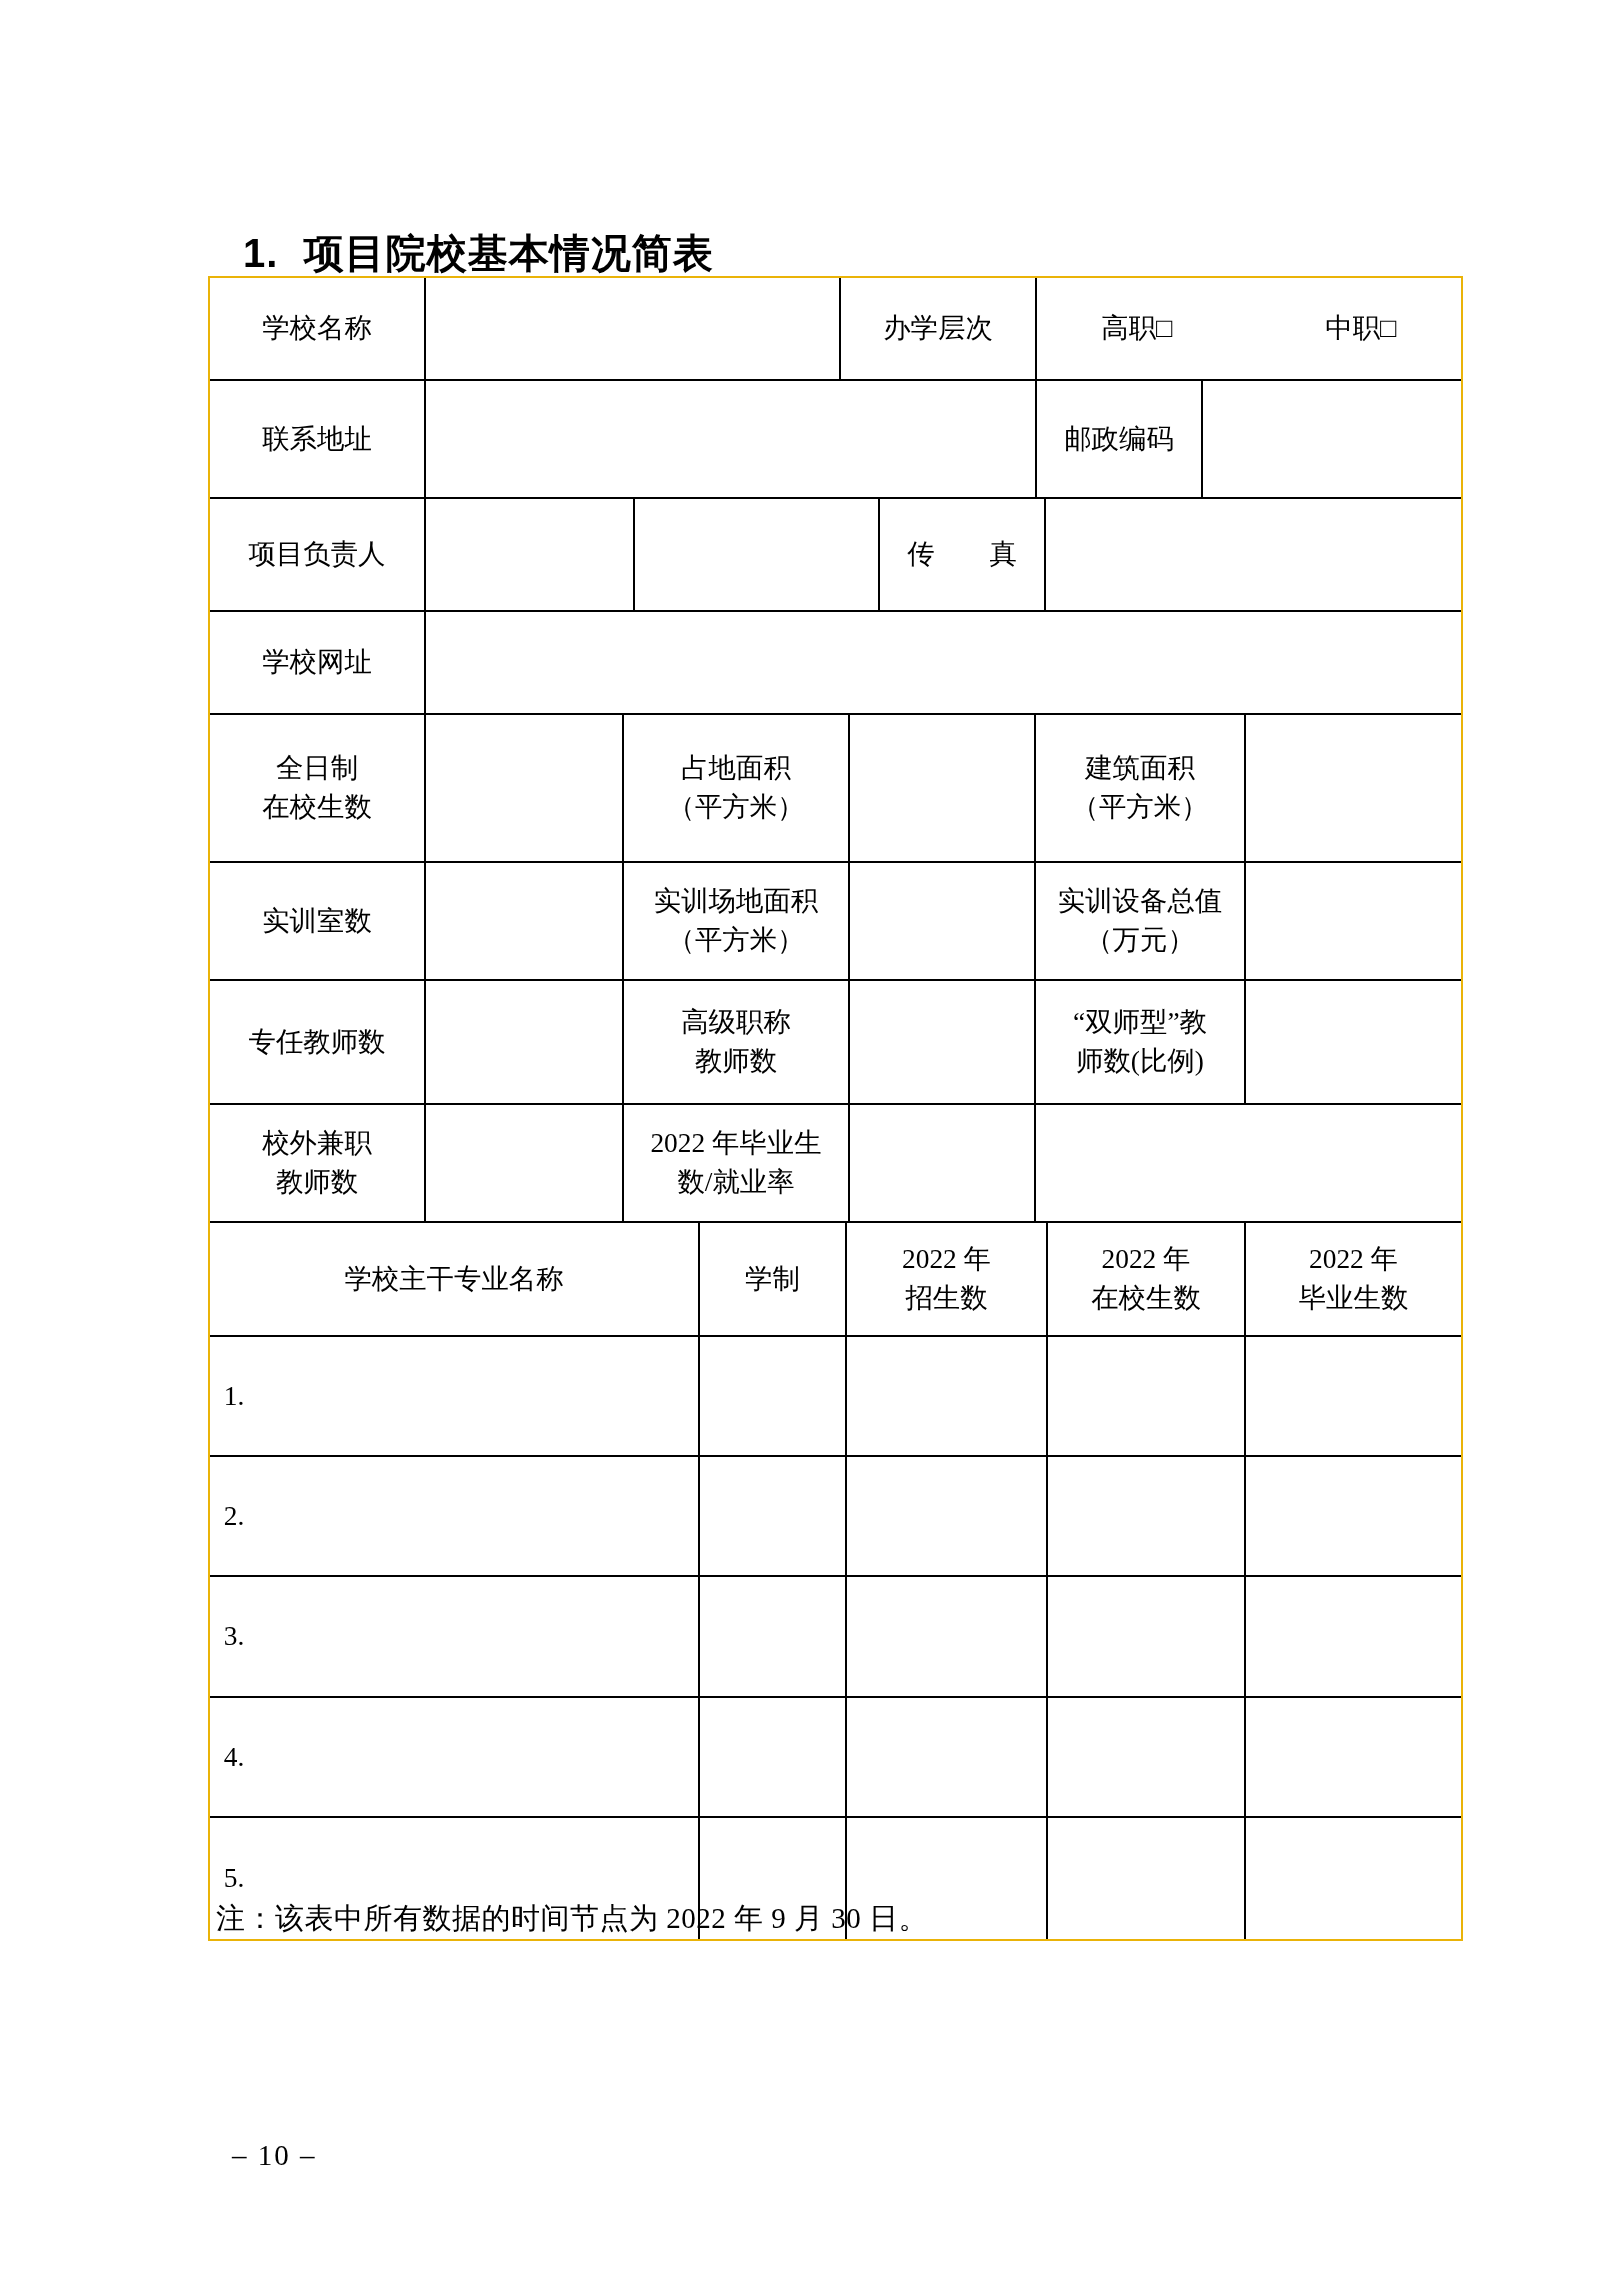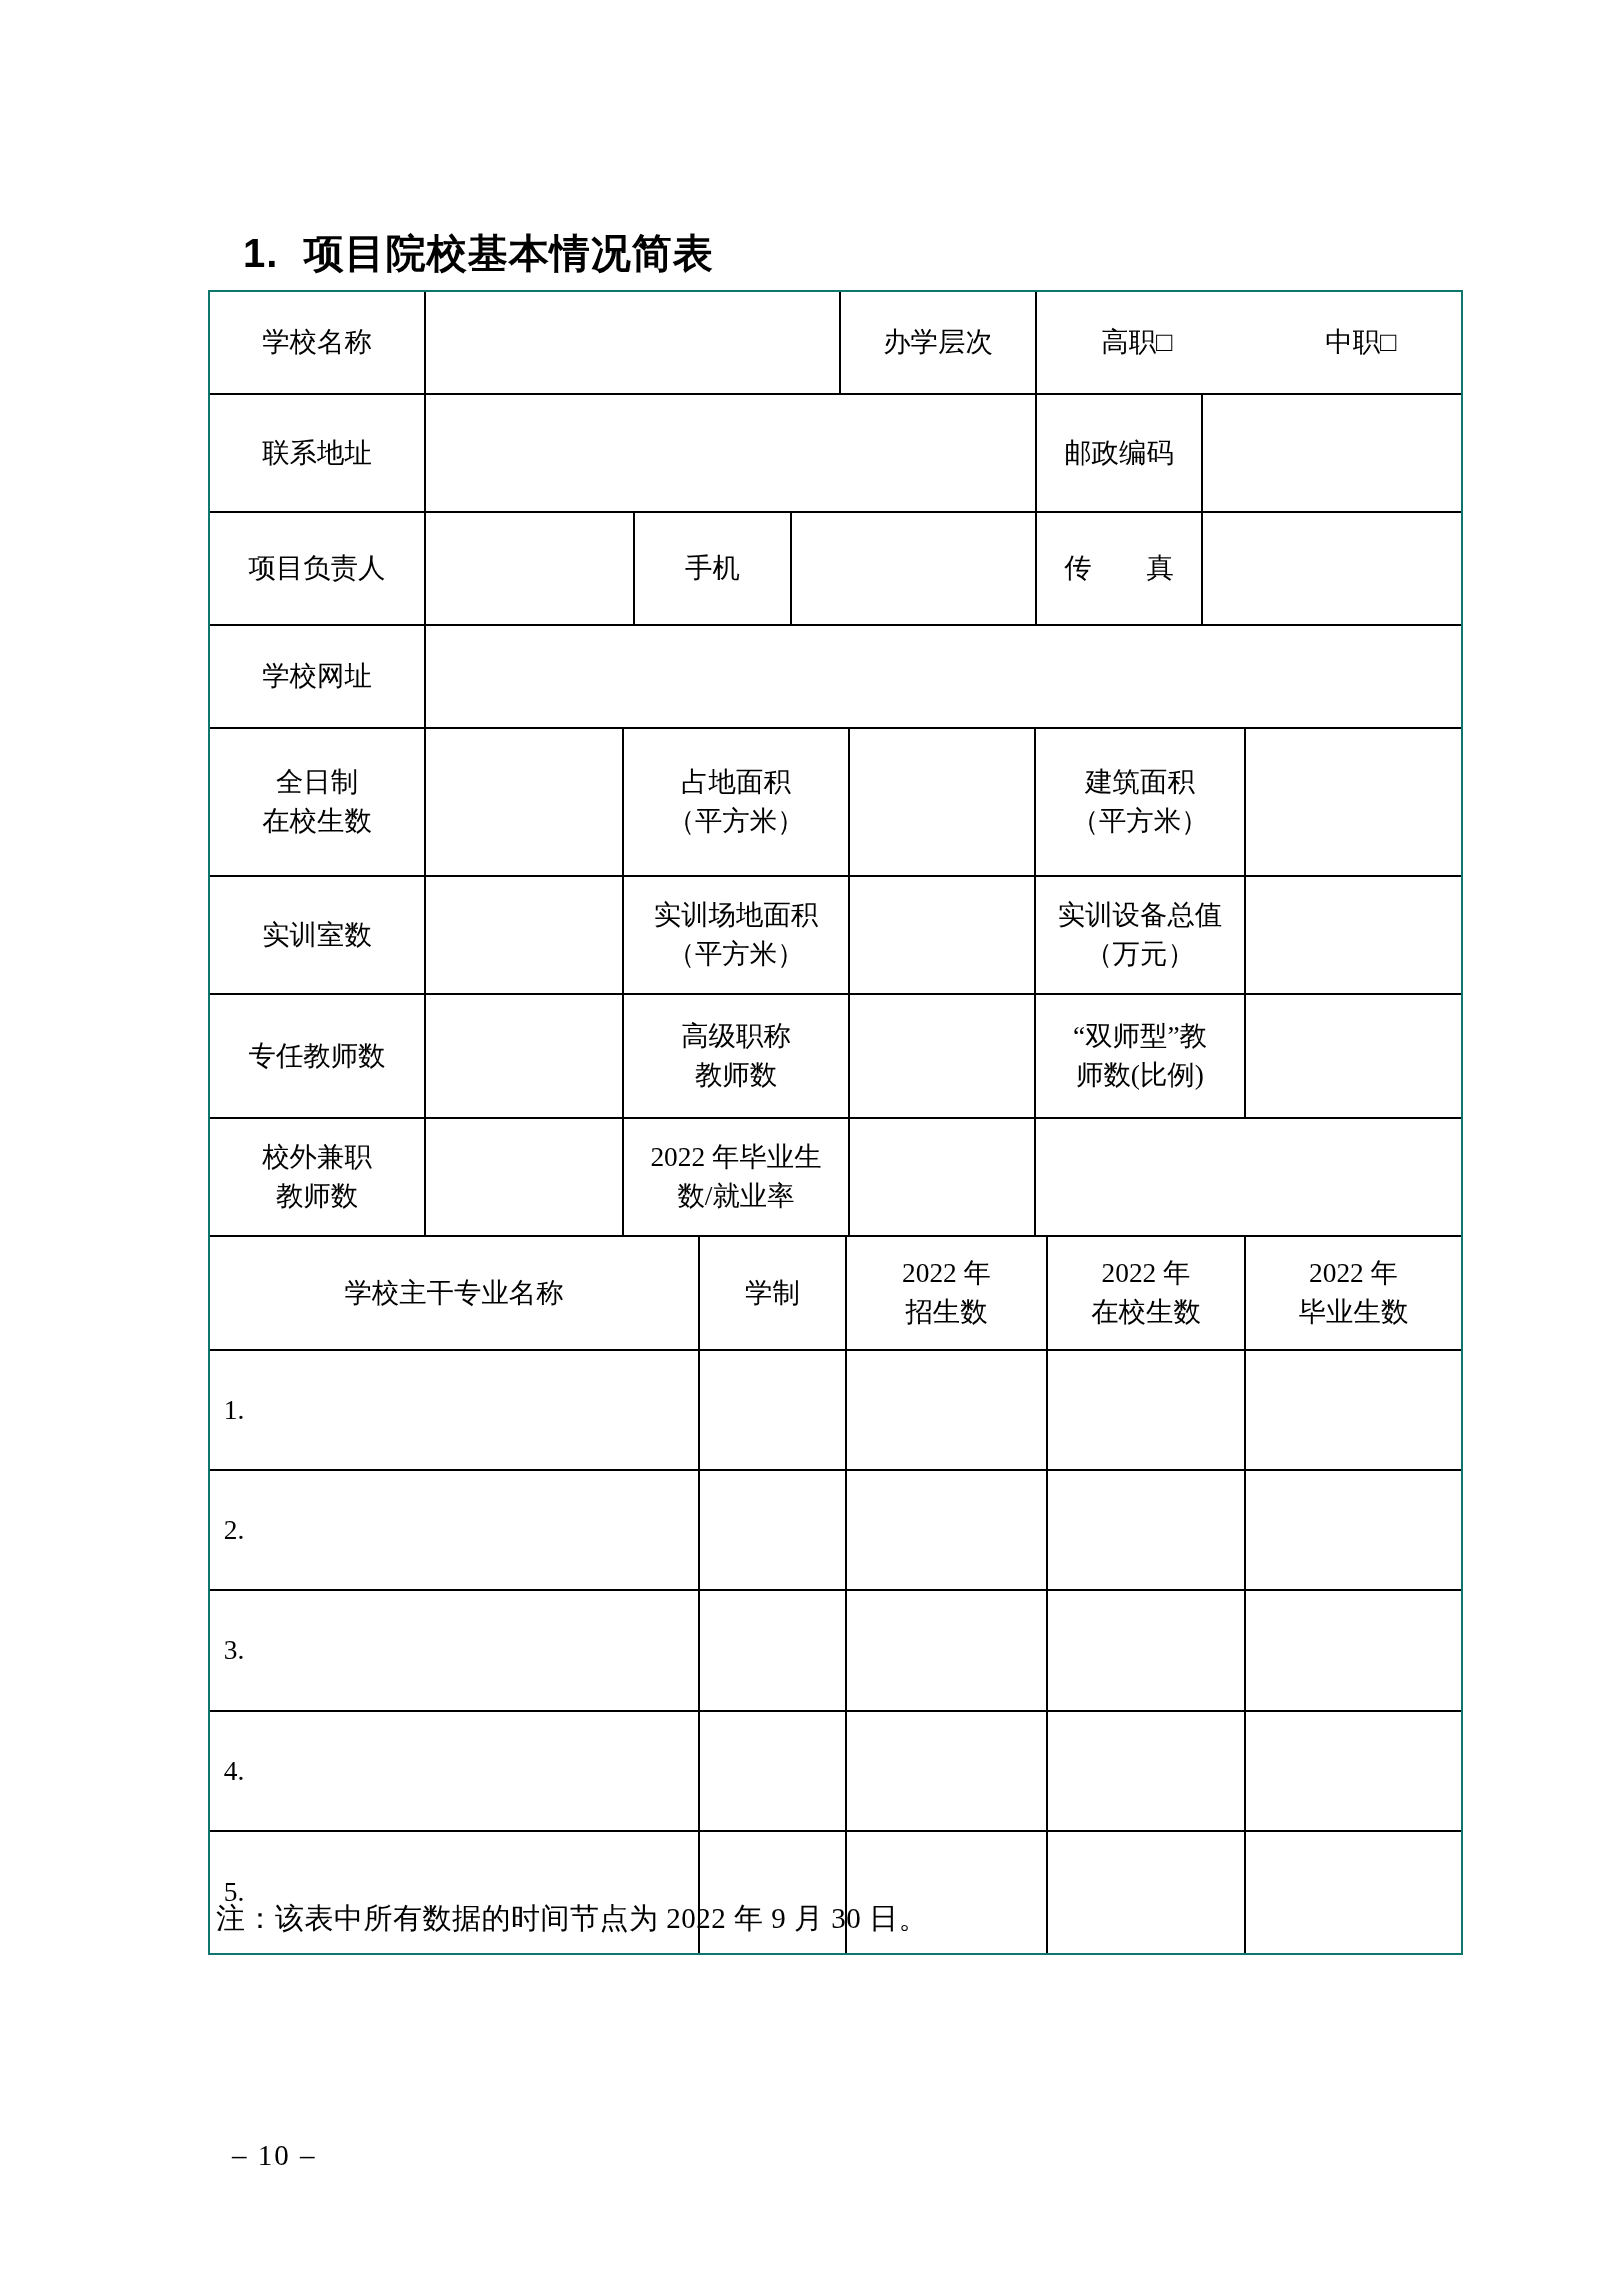--- a/index.html
+++ b/index.html
@@ -12,23 +12,23 @@
     overflow:hidden;
   }
   .doc-title {
     position:absolute; left:243px; top:231px;
     display:flex; align-items:baseline; gap:25.5px;
     font-family:"Liberation Sans", sans-serif;
     font-weight:bold; font-size:40px; line-height:1.1;
     letter-spacing:1px;
   }
   .doc-table {
-    position:absolute; left:208px; top:290px;
+    position:absolute; left:208px; top:276px;
     width:1251px;
-    border:2px solid #0f766e;
+    border:2px solid #eab308;
     box-sizing:content-box;
   }
   .trow { display:flex; border-bottom:2px solid #000; box-sizing:border-box; }
   .trow:last-child { border-bottom:none; }
   .tcell {
     flex:none; box-sizing:border-box;
     border-right:2px solid #000;
     display:flex; align-items:center; justify-content:center;
     text-align:center;
     font-size:27.4px; line-height:1.42;
@@ -84,21 +84,20 @@
     <div class="trow r2">
       <div class="tcell w220">联系地址</div>
       <div class="tcell w623"></div>
       <div class="tcell w169">邮政编码</div>
       <div class="tcell w264"></div>
     </div>
 
     <div class="trow r3">
       <div class="tcell w220">项目负责人</div>
       <div class="tcell w213"></div>
-      <div class="tcell w160">手机</div>
       <div class="tcell w250"></div>
       <div class="tcell w169">传　　真</div>
       <div class="tcell w264"></div>
     </div>
 
     <div class="trow r4">
       <div class="tcell w220">学校网址</div>
       <div class="tcell w1056"></div>
     </div>
 

